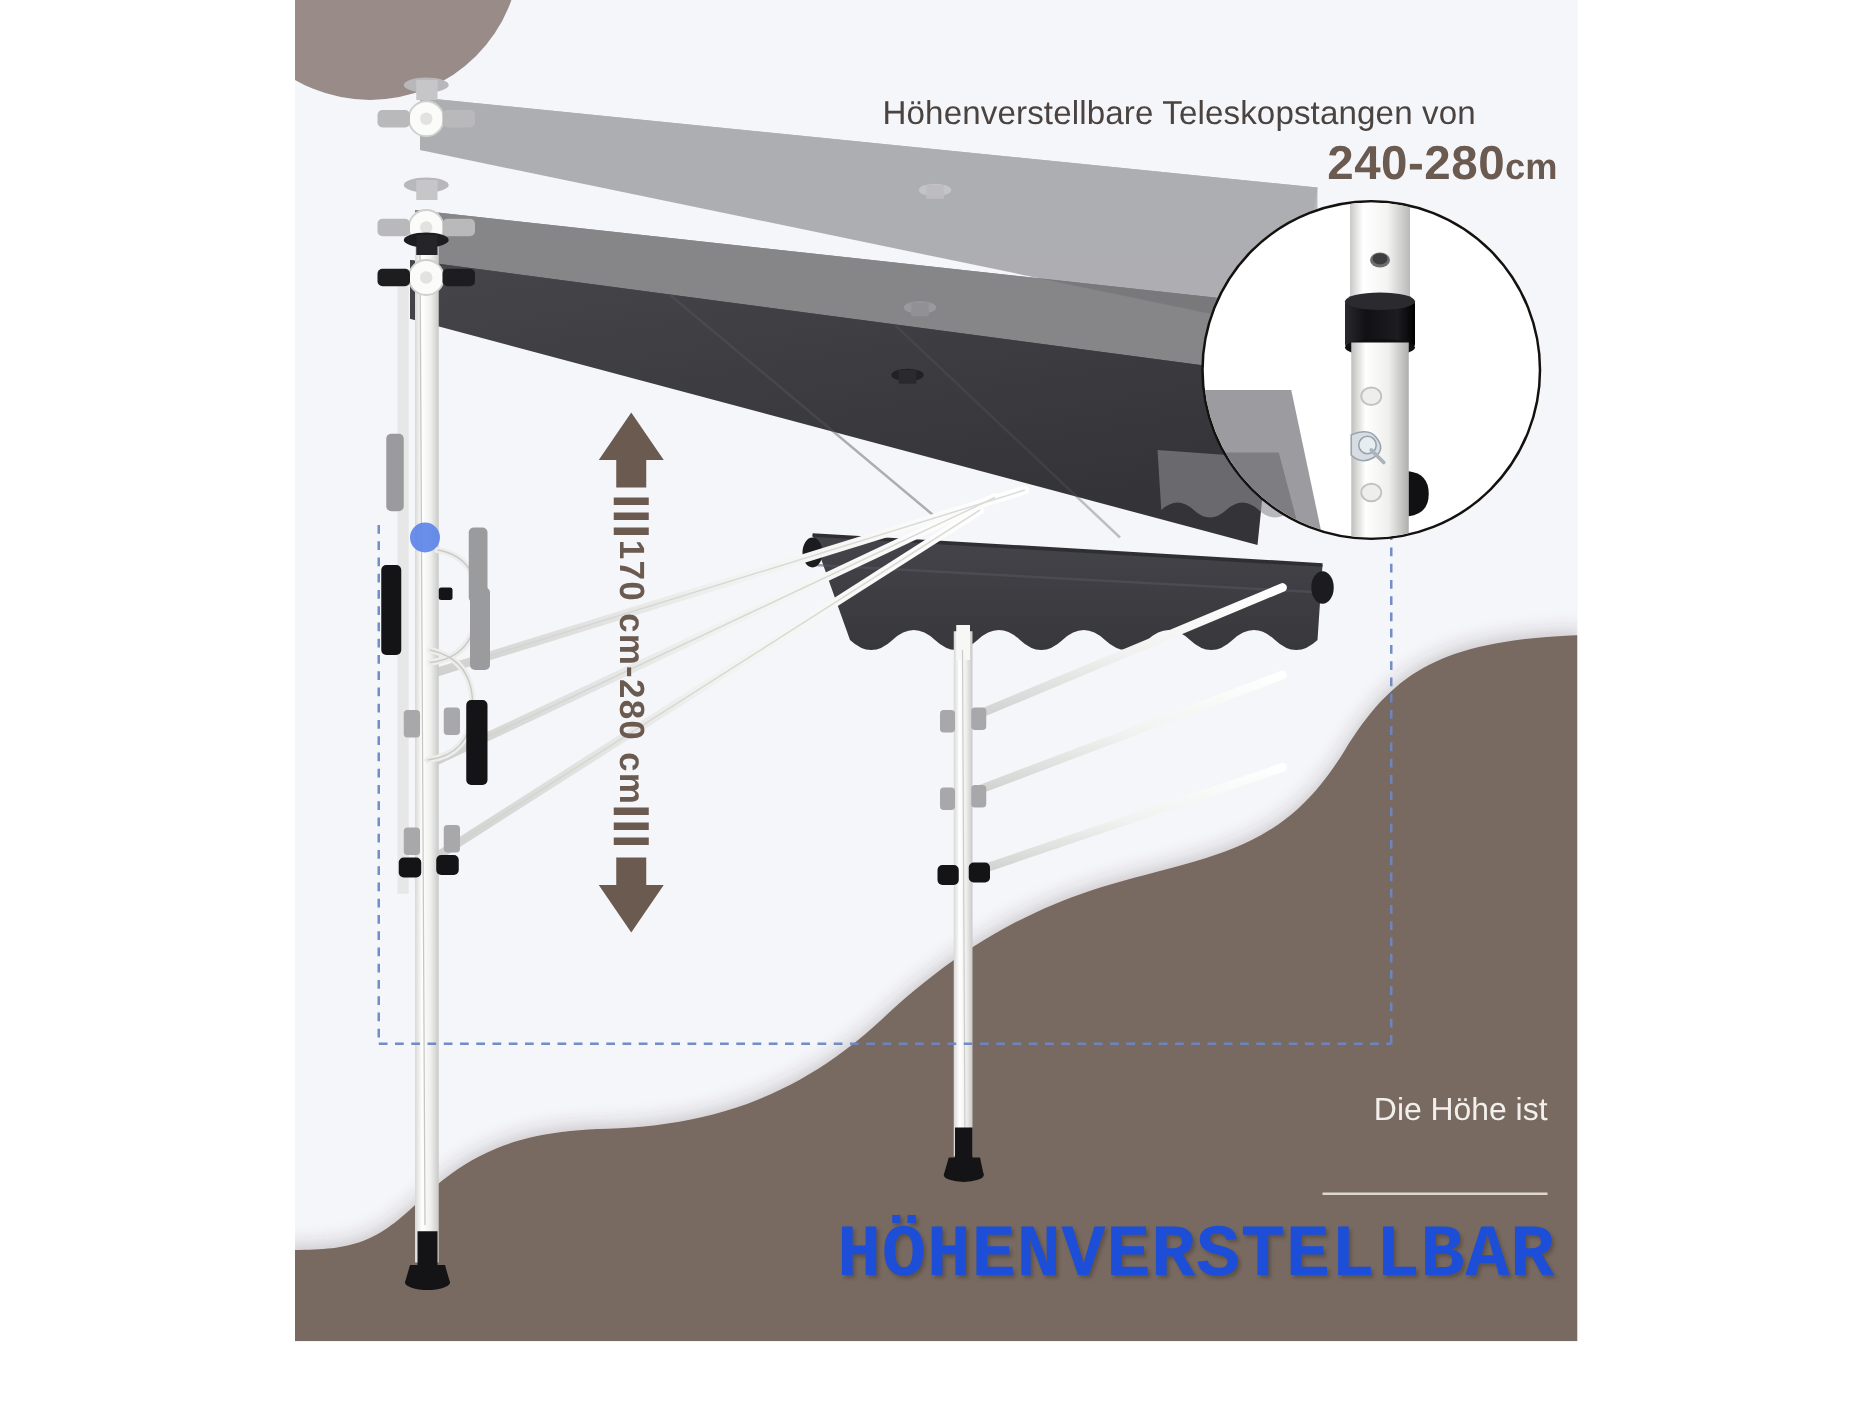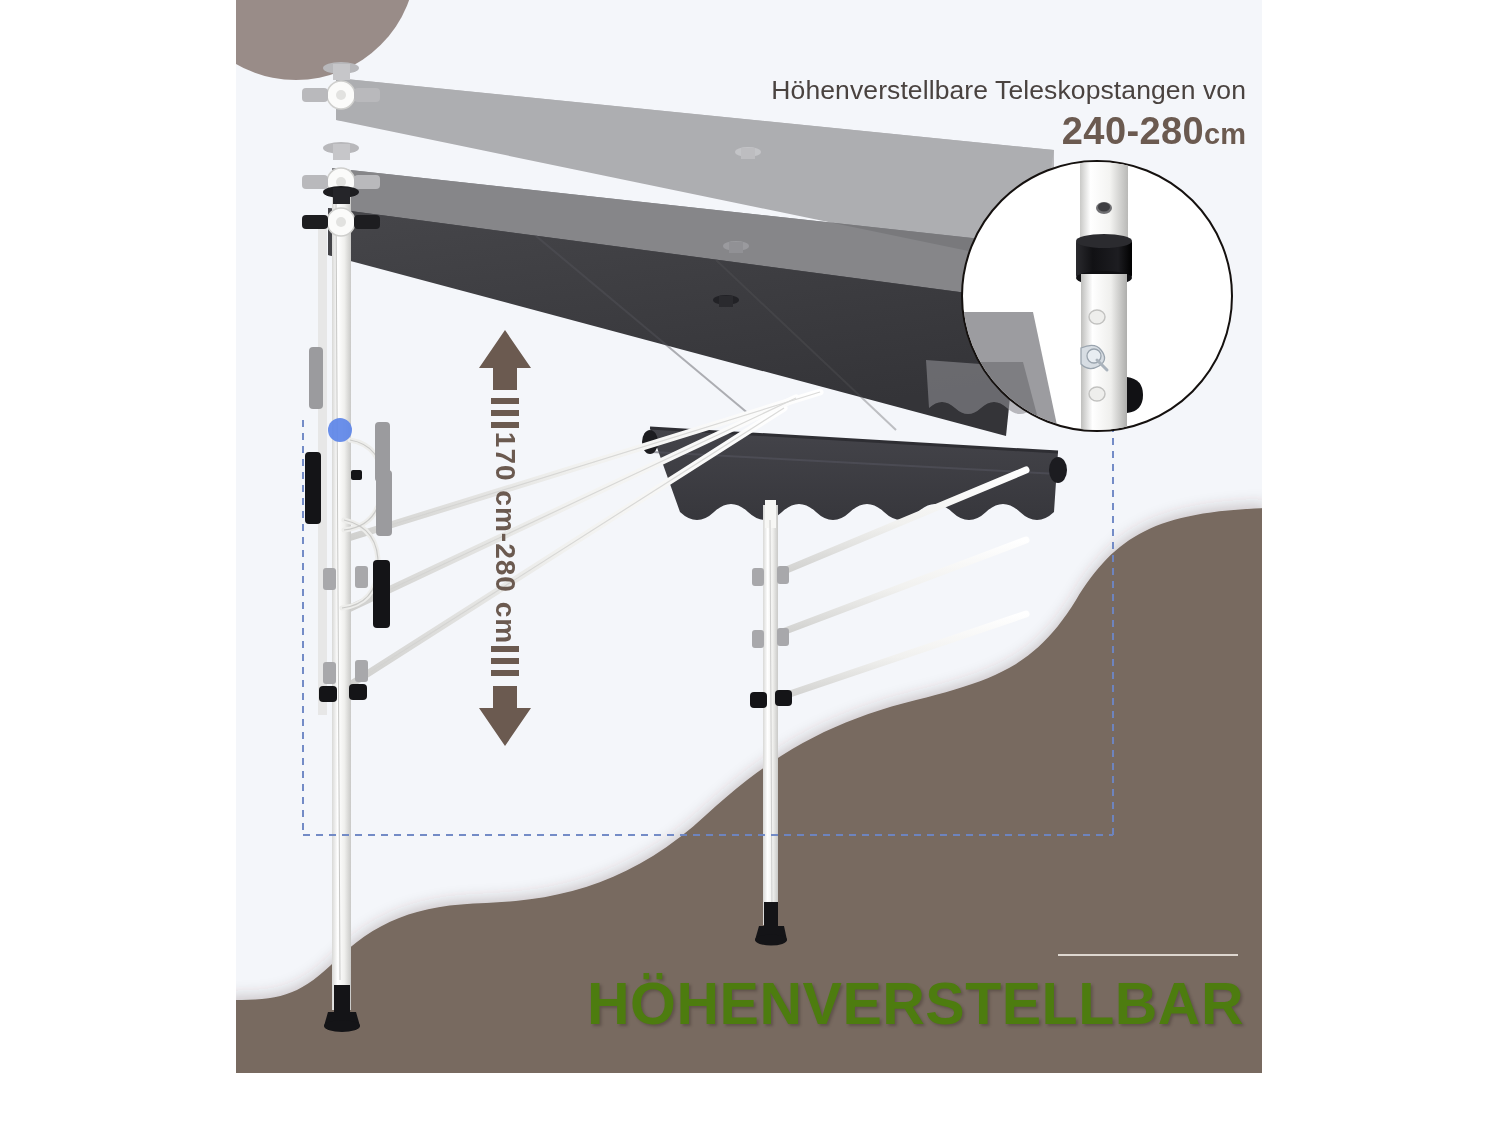--- a/index.html
+++ b/index.html
@@ -19,43 +19,43 @@
     background:#998c88;border-radius:0 0 130px 130px;
   }
   .brown-bottom{
     position:absolute;left:0;top:0;width:1026px;height:1073px;
   }
   .brown-bottom svg{display:block;width:100%;height:100%;}
 
   
   .headline{
     position:absolute;left:470px;top:74px;width:540px;
-    text-align:right;font-size:26.5px;letter-spacing:.1px;
+    text-align:left;font-size:26.5px;letter-spacing:.1px;
     color:#4a4340;font-weight:400;line-height:1.25;
   }
   .headline-big{
     position:absolute;left:470px;top:110px;width:540px;
     text-align:right;font-size:38px;font-weight:700;color:#6b5a50;
     letter-spacing:.4px;line-height:1.15;
   }
   .headline-big .unit{font-size:29px;letter-spacing:0;margin-top:36px;}
 
   
   .sub-text{
     position:absolute;right:24px;top:872px;width:560px;text-align:right;
     font-size:25.5px;color:#f2efec;line-height:1.32;font-weight:400;
   }
   .rule{
     position:absolute;right:24px;top:954px;width:180px;height:2px;
     background:#e9e3dd;opacity:.9;
   }
   .big-title{
     position:absolute;right:18px;top:975px;width:900px;text-align:right;
-    font-size:59px;font-weight:700;color:#4d7c0f;letter-spacing:.5px;
-    text-shadow:2px 2px 3px rgba(40,30,25,.30);line-height:1;
+    font-size:59px;font-weight:700;color:#1d4ed8;letter-spacing:.5px;
+    text-shadow:2px 2px 3px rgba(40,30,25,.30);line-height:1;font-family:Liberation Mono, monospace;
   }
 
   
   .measure{position:absolute;left:238px;top:328px;width:62px;height:420px;}
   .measure svg{display:block;}
   .measure-label{
     position:absolute;left:238px;top:328px;width:420px;height:62px;
     transform:rotate(90deg);transform-origin:31px 31px;
     display:flex;align-items:center;justify-content:center;
     font-size:28px;font-weight:700;color:#6b5a50;letter-spacing:1px;
@@ -349,20 +349,21 @@
     </div>
     <div class="measure-label">170 cm-280 cm</div>
 
     <div class="headline">Höhenverstellbare Teleskopstangen von</div>
 
     <div class="headline-big">
       <span>240-280</span><span class="unit">cm</span>
     </div>
 
     <div class="sub-text">
+      <div>Die Höhe ist</div>
     </div>
 
     <div class="rule"></div>
 
     <div class="big-title">HÖHENVERSTELLBAR</div>
 
   </div>
 </div>
 
 </body></html>

